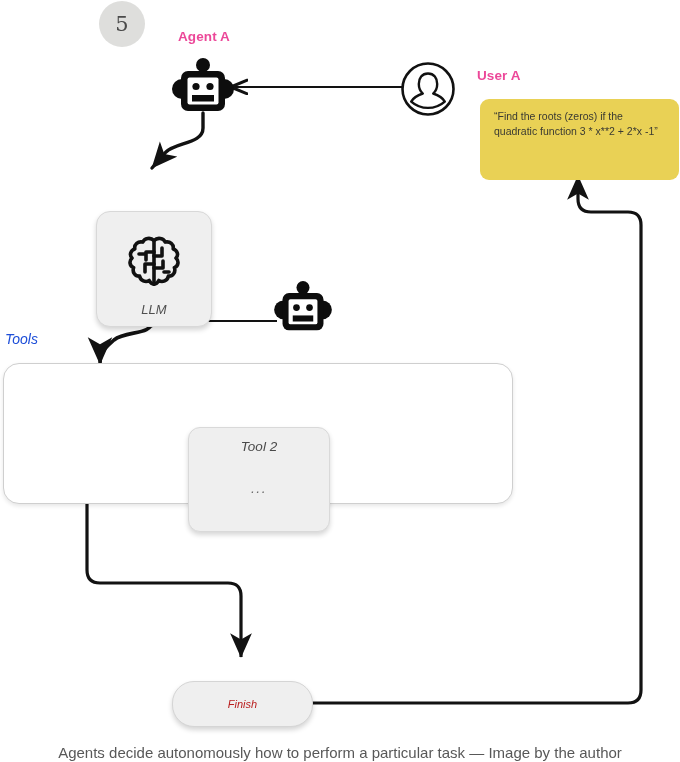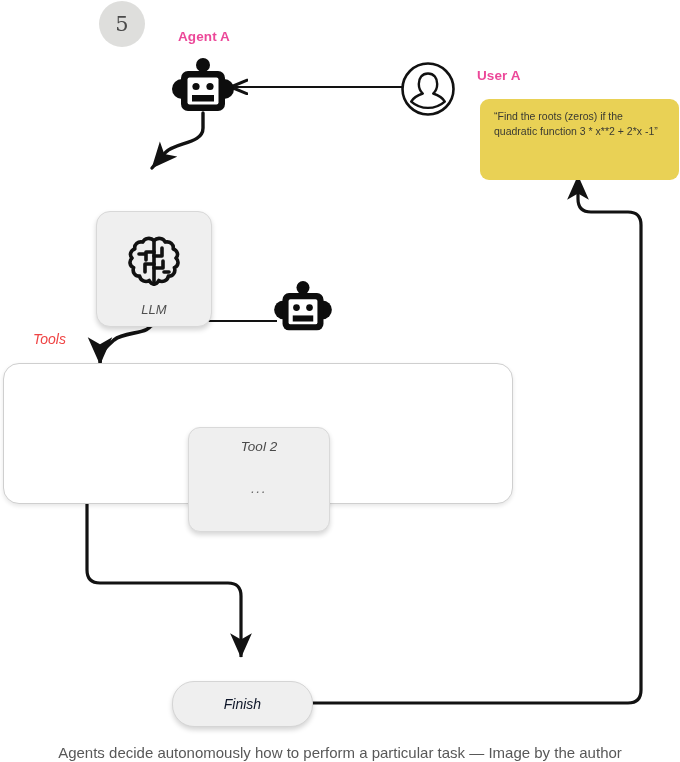--- a/index.html
+++ b/index.html
@@ -20,37 +20,37 @@
   .user-hdr{left:477px;top:68px;}
 
   
   .rbox{background:#efefef;border:1px solid #d8d8d8;border-radius:14px;
         box-shadow:0 3px 5px rgba(0,0,0,.17);}
   .llm-box{left:96px;top:198px;width:114px;height:114px;margin-top:13px;}
   .llm-label{position:absolute;left:0;right:0;bottom:9px;text-align:center;
     font-style:italic;font-size:13px;color:#4f4f4f;}
   .llm-icon{position:absolute;left:50%;top:46%;transform:translate(-50%,-50%);}
 
-  .tools-label{left:5px;top:331px;font-style:italic;font-size:14px;color:#ef4444;margin-left:28px;}
+  .tools-label{left:5px;top:331px;font-style:italic;font-size:14px;color:#1d4ed8;}
   .tools-container{left:3px;top:363px;width:508px;height:139px;background:#fff;
     border:1px solid #cfcfcf;border-radius:16px;box-shadow:0 2px 4px rgba(0,0,0,.10);}
   .tool-box{background:#efefef;border:1px solid #d9d9d9;border-radius:12px;
     box-shadow:0 3px 5px rgba(0,0,0,.16);}
   .tool1{left:19px;top:383px;width:138px;height:103px;}
   .tool2{left:188px;top:383px;width:140px;height:103px;margin-top:44px;}
   .tool-title{position:absolute;left:0;right:0;top:11px;text-align:center;
     font-style:italic;font-size:13.5px;color:#4a4a4a;white-space:nowrap;}
   .tool-dots{position:absolute;left:0;right:0;top:52px;text-align:center;
     font-style:italic;font-size:14px;color:#6a6a6a;letter-spacing:1.5px;}
   .py-logo{position:absolute;left:50%;top:62px;transform:translateX(-50%);}
 
   .finish-box{left:172px;top:681px;width:139px;height:44px;background:#efefef;
     border:1px solid #d5d5d5;border-radius:22px;box-shadow:0 3px 5px rgba(0,0,0,.17);
     display:flex;align-items:center;justify-content:center;}
-  .finish-label{font-style:italic;font-size:14px;color:#0f172a;}
+  .finish-label{font-style:italic;font-size:11px;color:#b91c1c;}
 
   
   .callout{left:480px;top:99px;width:199px;height:81px;background:#e9d155;
     border-radius:9px;}
   .callout-text{position:absolute;left:14px;top:10px;right:10px;
     font-size:10.5px;line-height:1.42;color:#3a3a32;}
 
   
   .thought{left:355px;top:280px;width:250px;font-style:italic;font-size:13.5px;
     line-height:1.42;color:#3b3b3b;}

